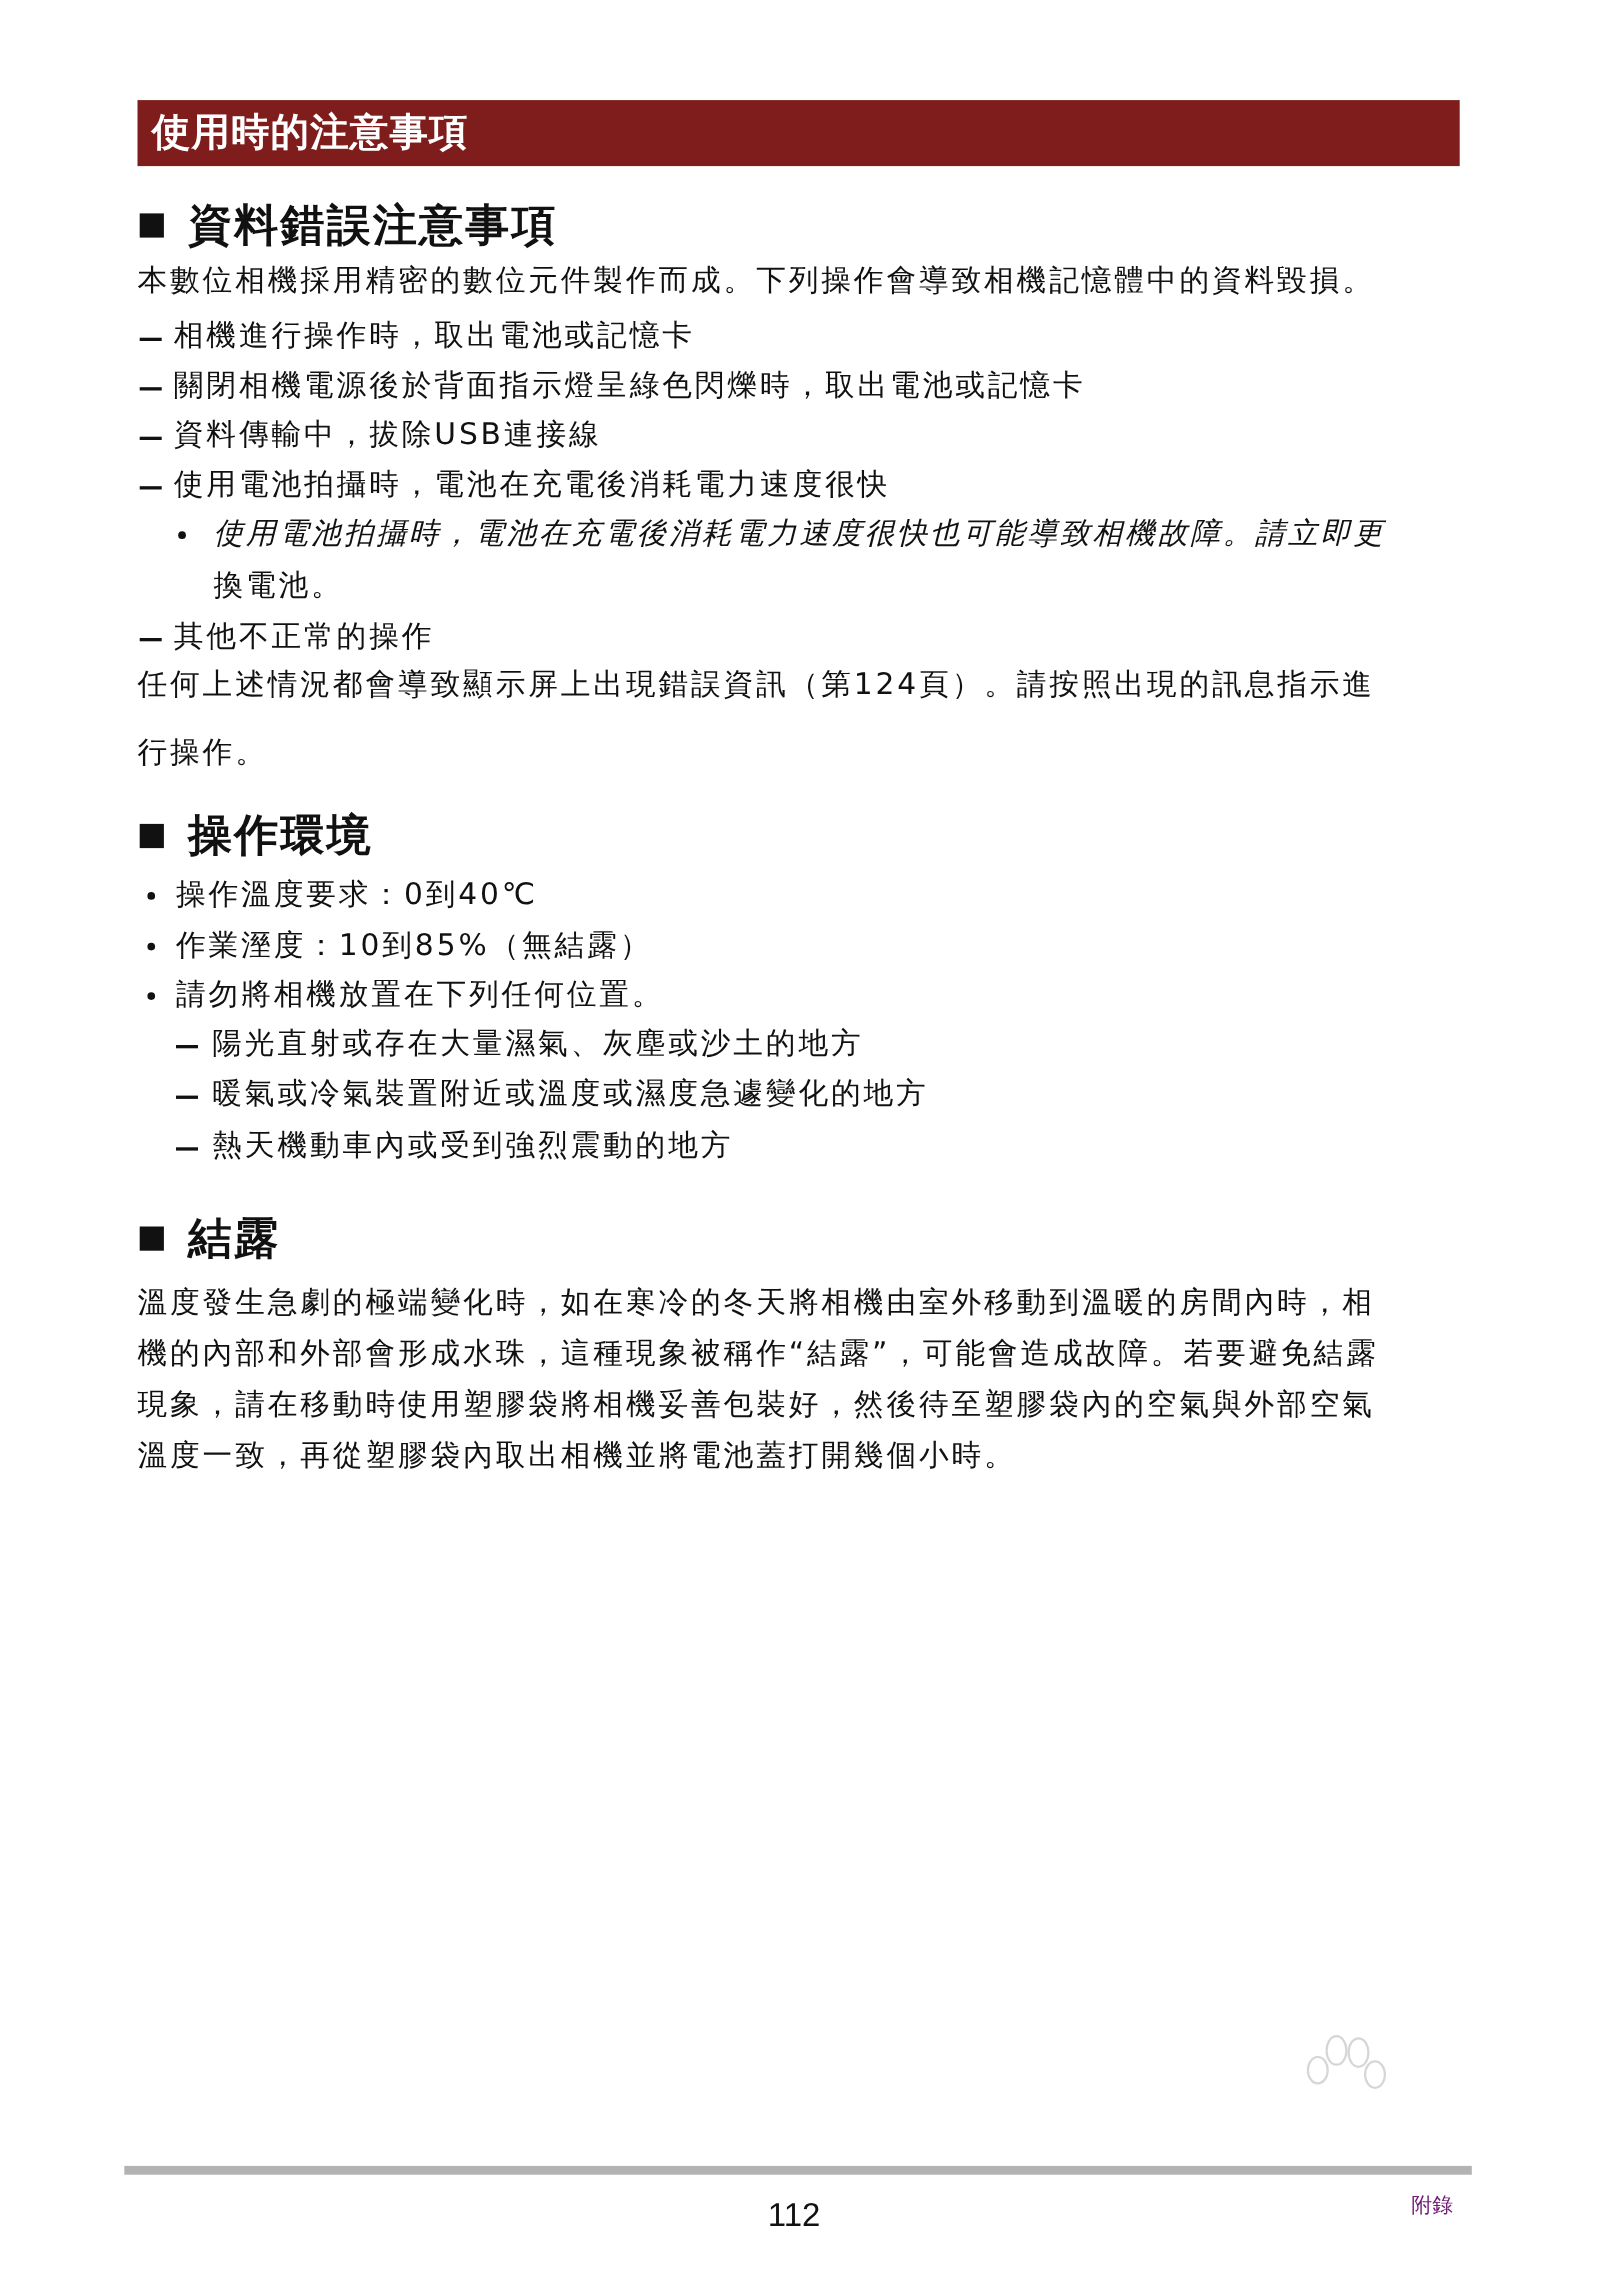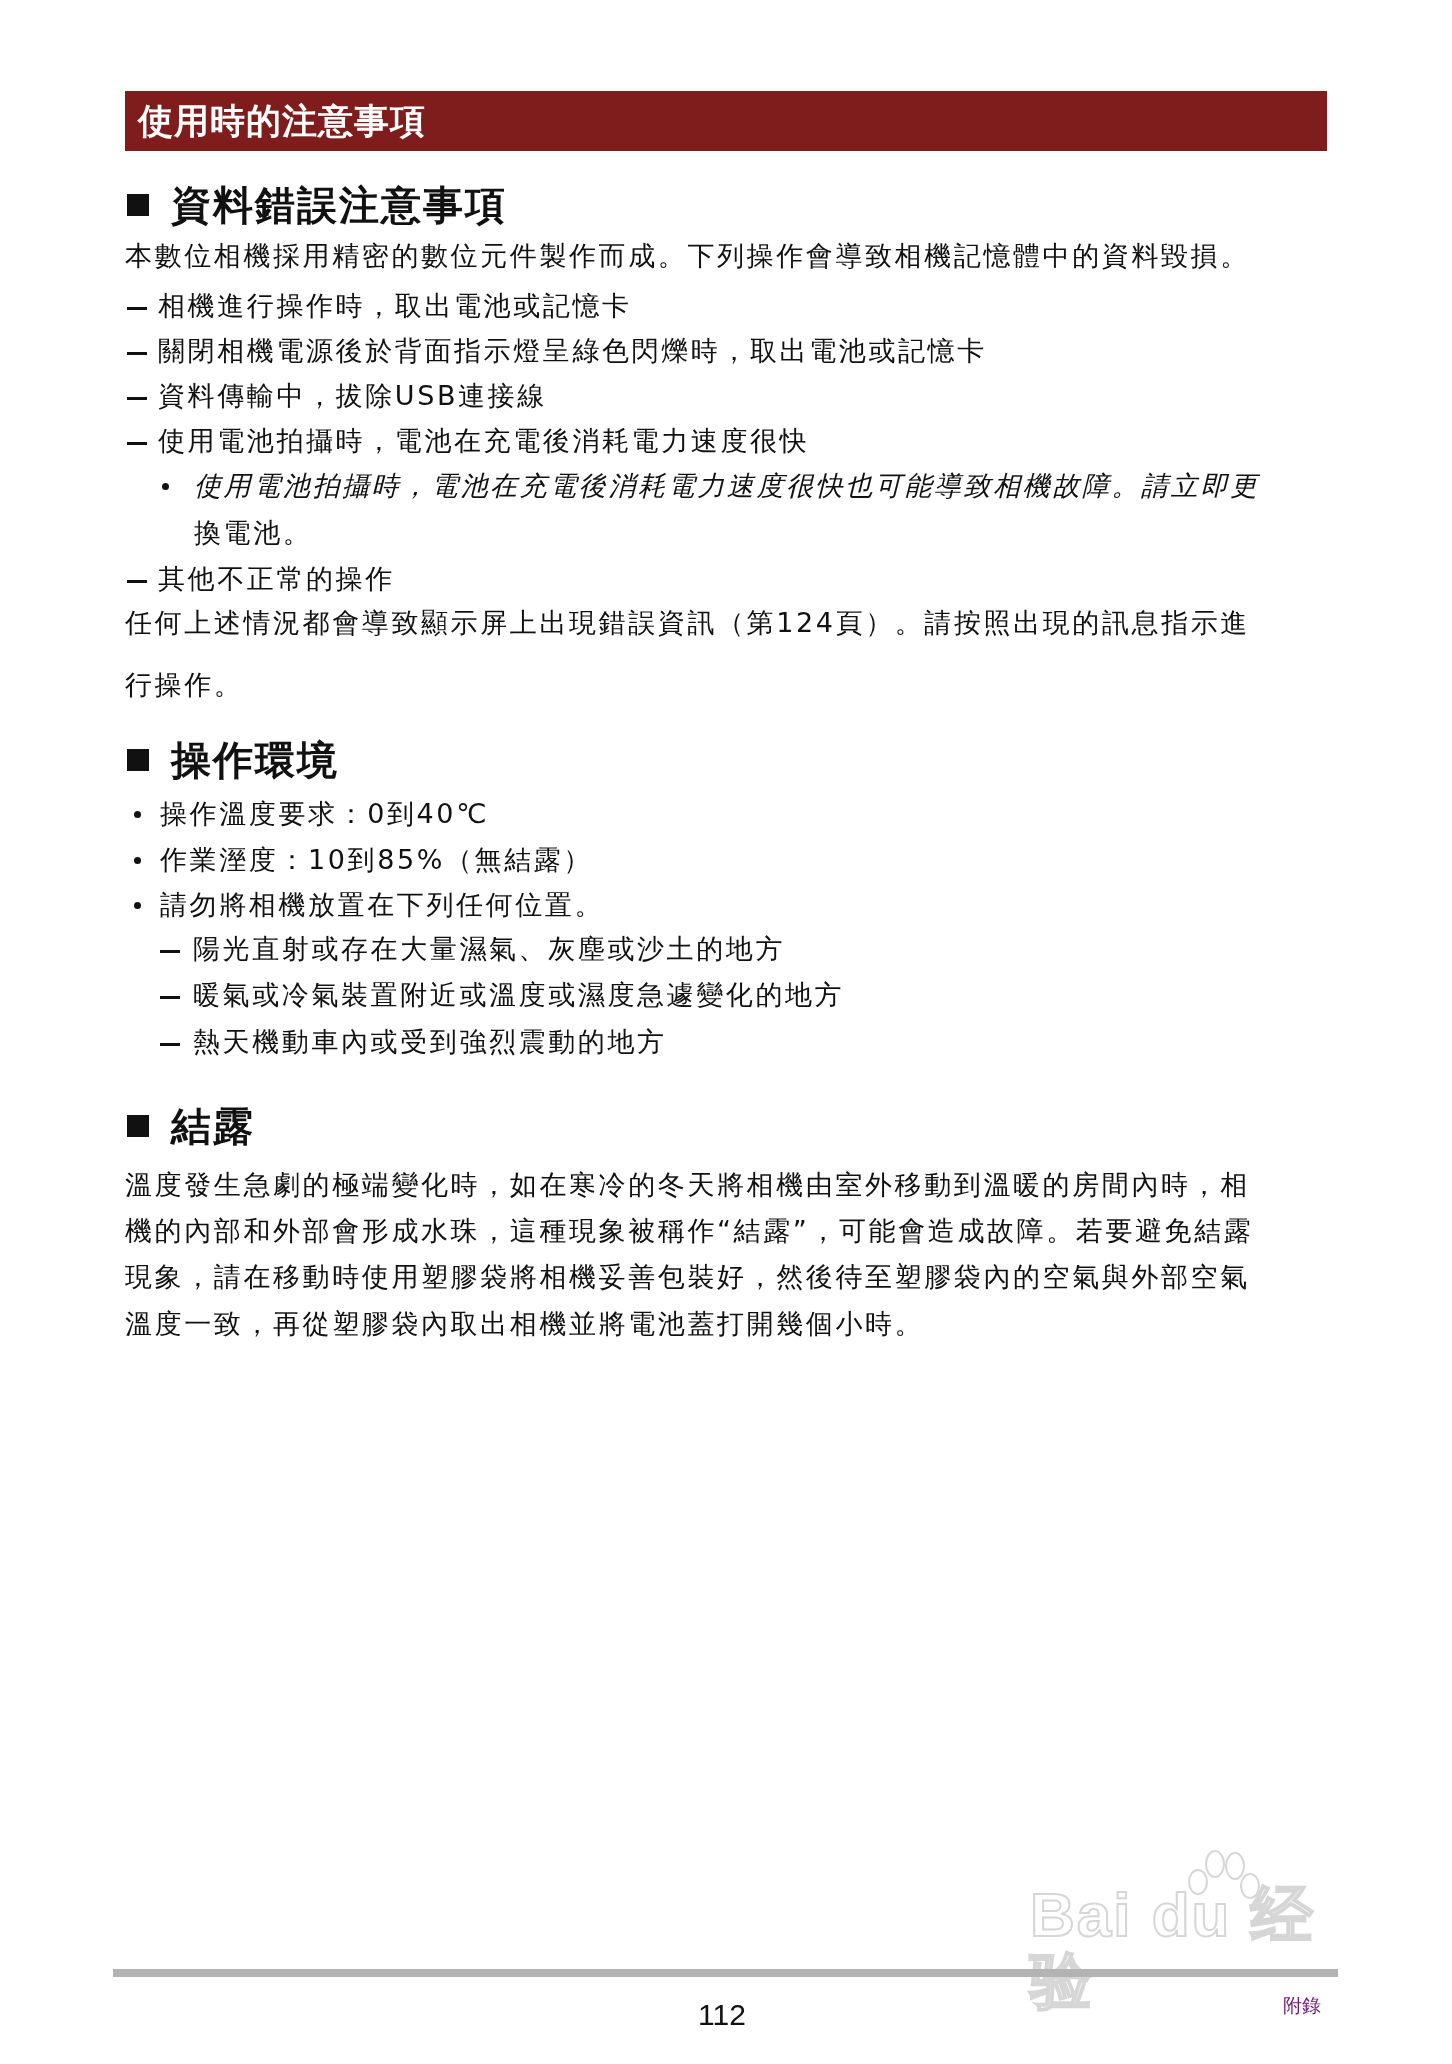--- a/index.html
+++ b/index.html
@@ -134,18 +134,17 @@
 <div class="line" style="left:125px; top:1260px;">現象，請在移動時使用塑膠袋將相機妥善包裝好，然後待至塑膠袋內的空氣與外部空氣</div>
 <div class="line" style="left:125px; top:1307px;">溫度一致，再從塑膠袋內取出相機並將電池蓋打開幾個小時。</div>
 
 <div class="watermark">
   <svg class="wm-paw" viewBox="0 0 100 60">
     <ellipse cx="28" cy="34" rx="9" ry="12" fill="#fff" stroke="#d6d6d6" stroke-width="2"></ellipse>
     <ellipse cx="45" cy="16" rx="9" ry="13" fill="#fff" stroke="#d6d6d6" stroke-width="2"></ellipse>
     <ellipse cx="65" cy="18" rx="9" ry="13" fill="#fff" stroke="#d6d6d6" stroke-width="2"></ellipse>
     <ellipse cx="80" cy="38" rx="9" ry="12" fill="#fff" stroke="#d6d6d6" stroke-width="2"></ellipse>
   </svg>
-  <div class="wm-brand">Bai du 经验</div>
 </div>
 
 <div class="footer-bar"></div>
 <div class="page-number">112</div>
 <div class="chapter-label">附錄</div>
 
 </body></html>

